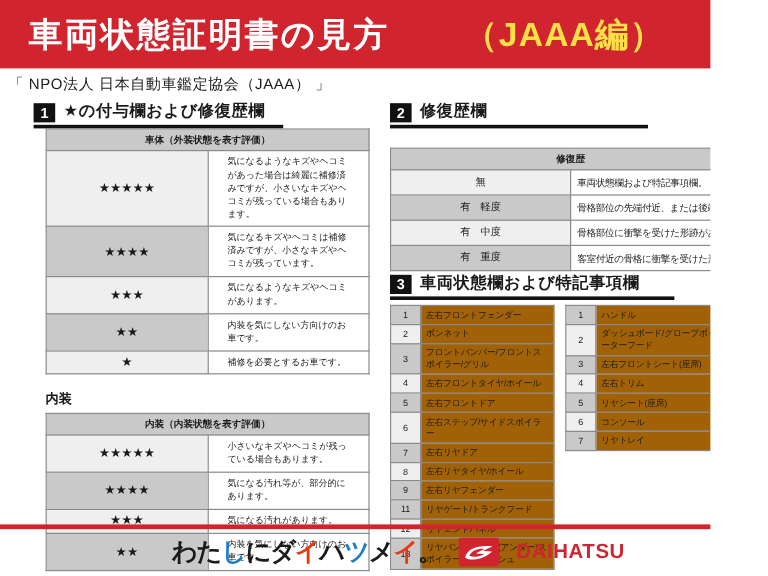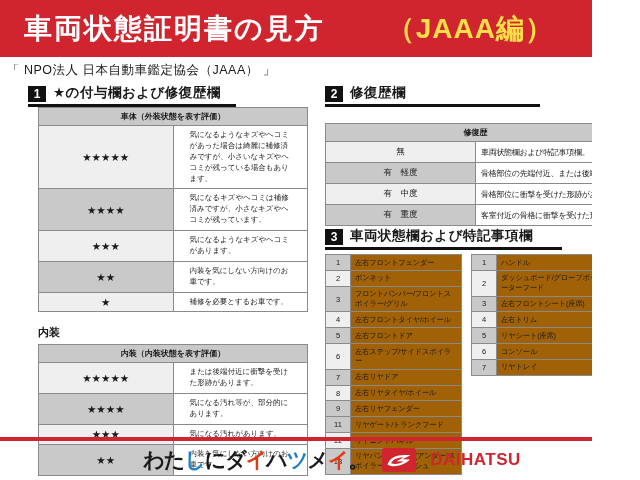--- a/index.html
+++ b/index.html
@@ -122,21 +122,21 @@
 
     <div class="group-label" style="margin-top:13px;">内装</div>
     <div>
         <table class="tbl rate-tbl">
           <tbody>
             <tr>
               <td class="hd" colspan="2">内装（内装状態を表す評価）</td>
             </tr>
             <tr>
               <td class="stars cA">★★★★★</td>
-              <td class="rdesc">または後端付近に衝撃を受けた形跡があります。</td>
+              <td class="rdesc">小さいなキズやヘコミが残っている場合もあります。</td>
             </tr>
             <tr>
               <td class="stars cB">★★★★</td>
               <td class="rdesc">気になる汚れ等が、部分的にあります。</td>
             </tr>
             <tr>
               <td class="stars cA">★★★</td>
               <td class="rdesc">気になる汚れがあります。</td>
             </tr>
             <tr>

